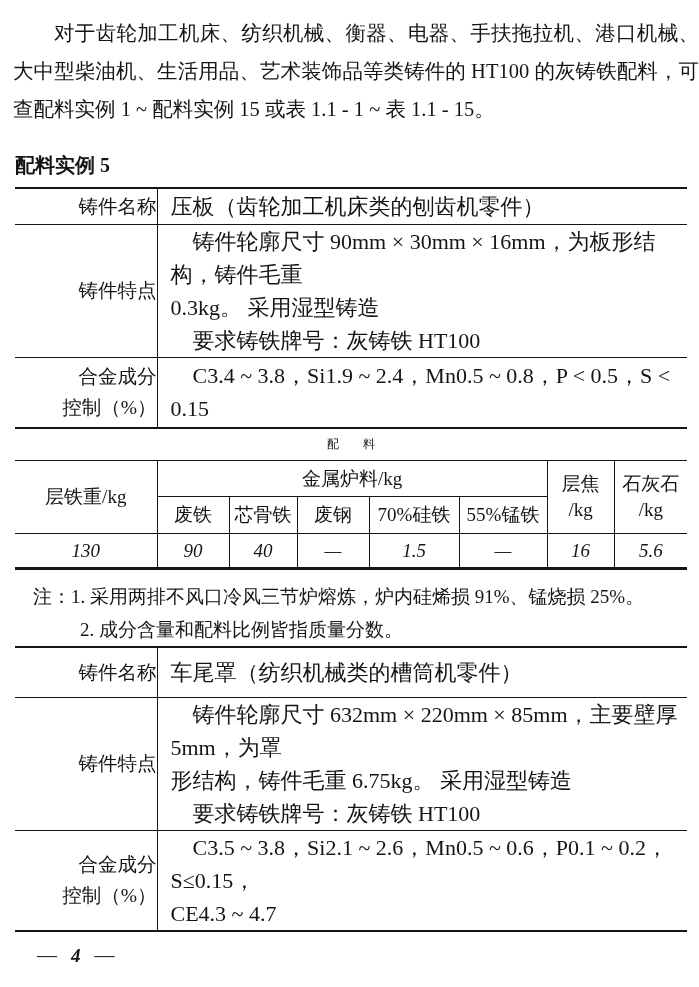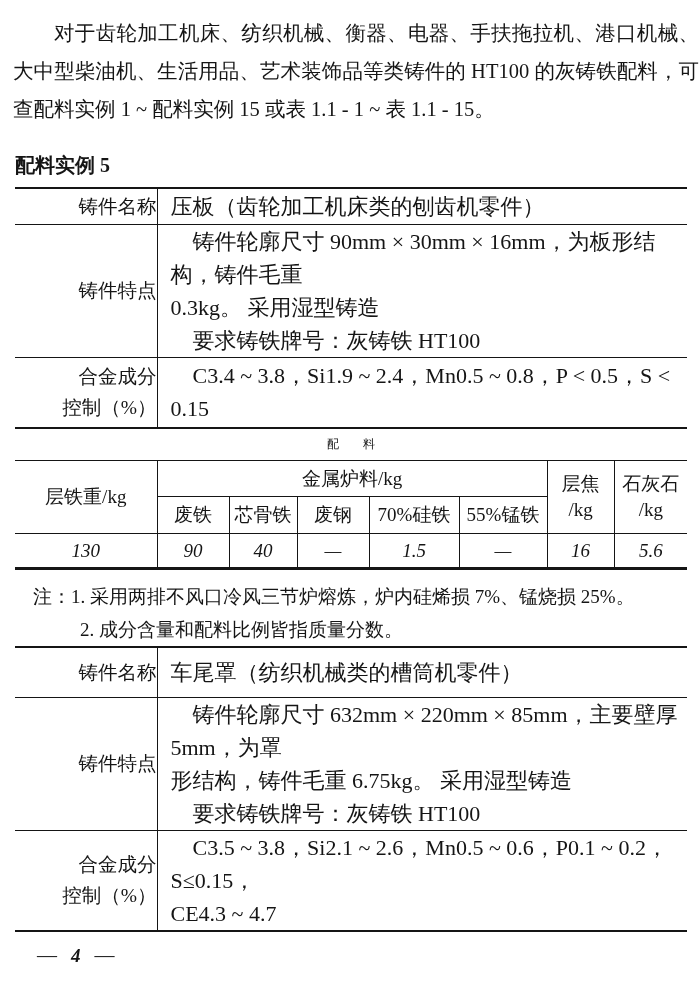--- a/index.html
+++ b/index.html
@@ -171,21 +171,21 @@
       <td>—</td>
       <td>1.5</td>
       <td>—</td>
       <td>16</td>
       <td>5.6</td>
     </tr>
   </tbody>
     </table>
 
   <div class="notes">
-    <div class="note-1">注：1. 采用两排不风口冷风三节炉熔炼，炉内硅烯损 7%、锰烧损 25%。</div>
+    <div class="note-1">注：1. 采用两排不风口冷风三节炉熔炼，炉内硅烯损 91%、锰烧损 25%。</div>
     <div class="note-2">2. 成分含量和配料比例皆指质量分数。</div>
   </div>
 
 
   <table class="grid info">
     <tbody>
         <tr class="r-name2">
       <td class="lbl">铸件名称</td>
       <td class="val">
         <div class="line">车尾罩（纺织机械类的槽筒机零件）</div>

